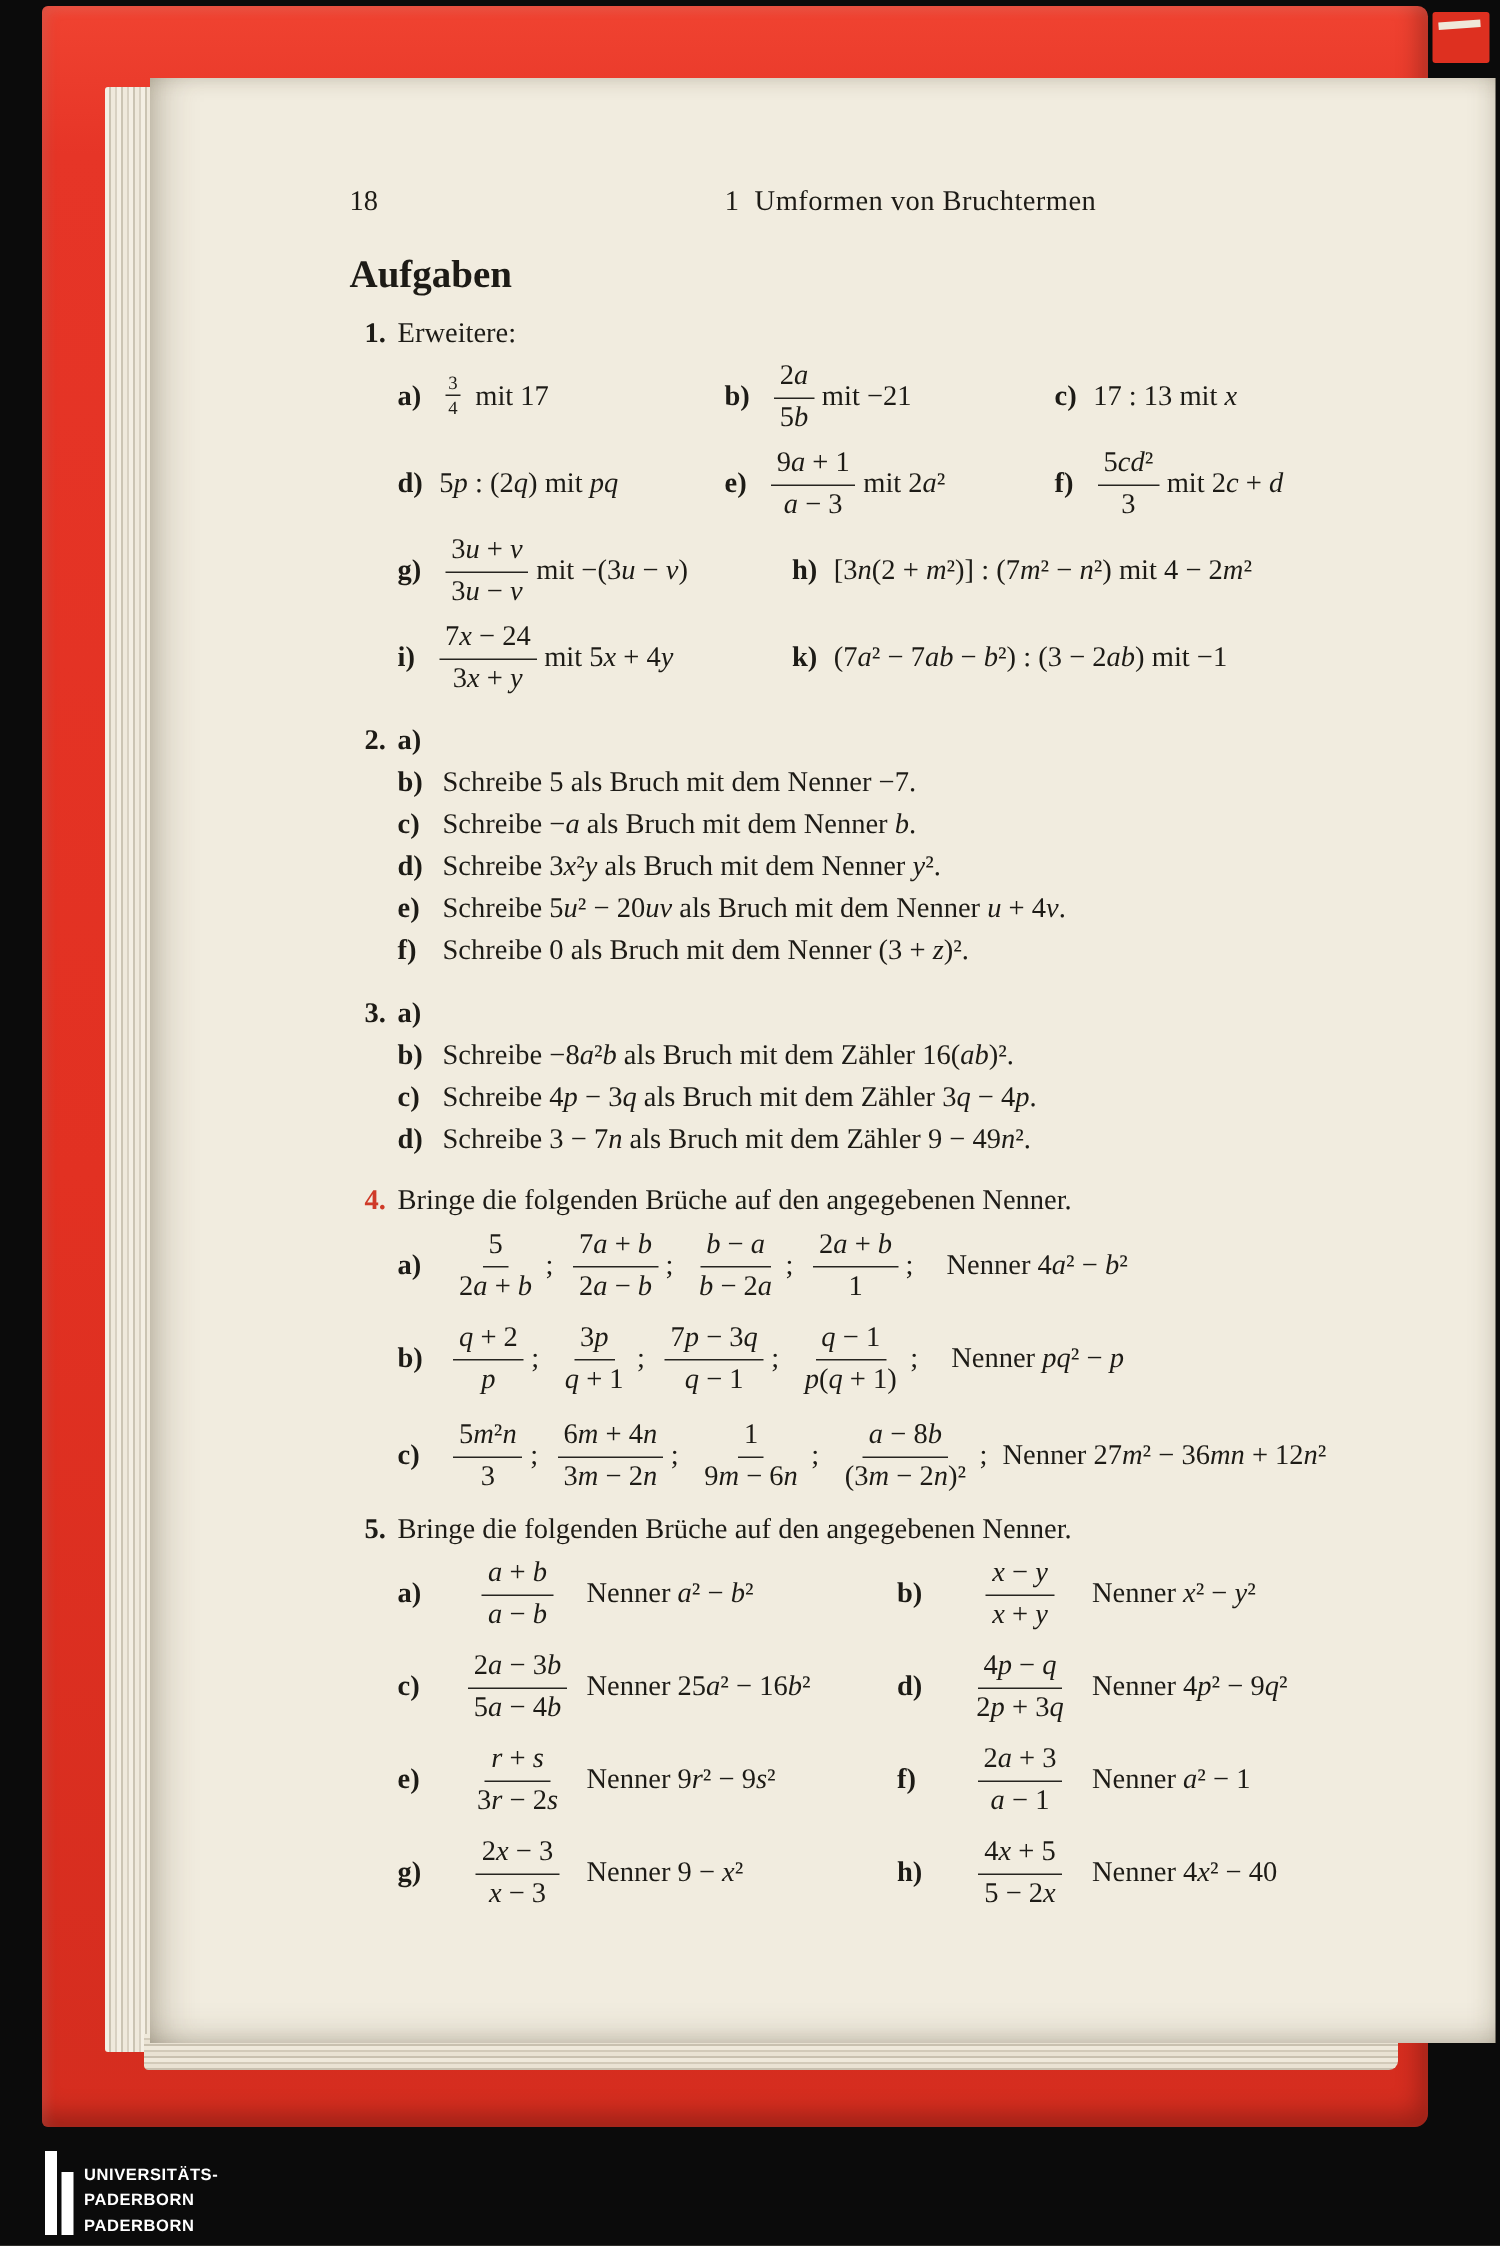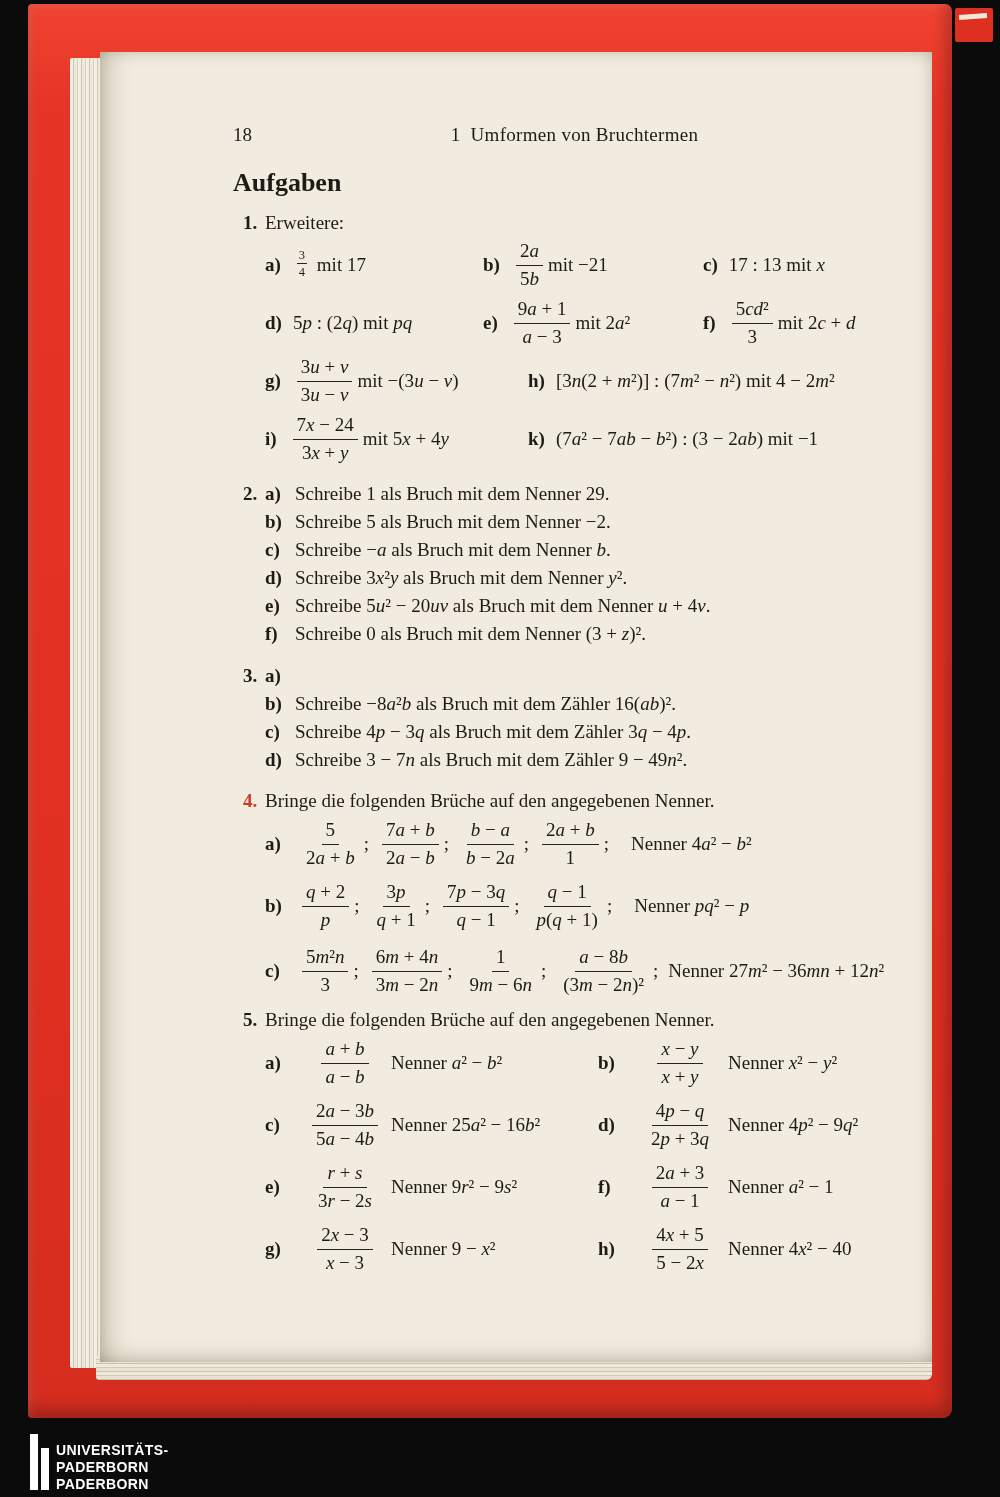--- a/index.html
+++ b/index.html
@@ -11,21 +11,21 @@
          border-radius:4px 7px 9px 4px;
          box-shadow:inset -5px -8px 16px rgba(0,0,0,.28), inset 3px 3px 8px rgba(255,255,255,.12);}
   .corner{position:absolute;left:955px;top:8px;width:38px;height:34px;background:#de3020;border-radius:2px;}
   .corner-sliver{position:absolute;left:959px;top:14px;width:28px;height:5px;background:#efe9da;transform:rotate(-4deg);}
   
   .stack-left{position:absolute;left:70px;top:58px;width:32px;height:1310px;border-radius:2px;
          background:repeating-linear-gradient(90deg,#f4efe4 0 3px,#cbc4b3 3px 4px,#efe9dc 4px 7px,#d8d1c2 7px 8px);}
   .stack-bottom{position:absolute;left:96px;top:1356px;width:836px;height:24px;border-radius:0 0 6px 3px;
          background:repeating-linear-gradient(180deg,#efe9db 0 3px,#d2cab9 3px 4px,#e9e2d3 4px 7px,#c9c1b0 7px 8px);}
   
-  .paper{position:absolute;left:100px;top:52px;width:832px;height:1310px;background:#f1ecdf;
+  .paper{position:absolute;left:100px;top:52px;width:897px;height:1310px;background:#f1ecdf;
          overflow:hidden;box-sizing:border-box;padding:72px 16px 0 133px;
          box-shadow:inset 20px 0 30px -20px rgba(70,58,34,.45),
                     inset -12px 0 22px -16px rgba(70,58,34,.30),
                     inset 0 -16px 26px -18px rgba(70,58,34,.35),
                     inset 0 10px 18px -14px rgba(70,58,34,.25);}
   .pagehead{position:relative;height:26px;font-size:19px;}
   .pagenum{position:absolute;left:0;top:0;}
   .runhead{position:absolute;left:0;width:100%;text-align:center;letter-spacing:.3px;}
   .aufgaben{margin:18px 0 0;font-size:26px;font-weight:bold;}
   .exercise{padding-left:10px;font-size:19px;}
@@ -56,21 +56,21 @@
   .half .lbl{width:34px;}
   .fcell{display:inline-flex;justify-content:center;width:92px;flex:none;}
   .half2 .fcell{width:96px;}
   
   .watermark{position:absolute;left:30px;top:1434px;display:flex;align-items:flex-start;}
   .wm-logo{display:flex;align-items:flex-start;margin-right:7px;}
   .wm-bar{background:#fff;}
   .wm-bar.b1{width:8px;height:56px;}
   .wm-bar.b2{width:8px;height:42px;margin-top:14px;margin-left:3px;}
   .wm-text{margin-top:8px;color:#fff;font-family:"Liberation Sans",sans-serif;
-           font-size:14px;font-weight:bold;letter-spacing:.4px;line-height:17px;}
+           font-size:11px;font-weight:bold;letter-spacing:.4px;line-height:17px;}
 </style>
 </head>
 <body>
 
 <div class="scene">
   <div class="cover"></div>
   <div class="corner"></div>
   <div class="corner-sliver"></div>
   <div class="stack-left"></div>
   <div class="stack-bottom"></div>
@@ -135,26 +135,25 @@
           <span class="lbl">k)</span>
           <span class="mexpr"><span><span>(7</span><span class="mvar">a</span><span>² − 7</span><span class="mvar">ab</span><span> − </span><span class="mvar">b</span><span>²) : (3 − 2</span><span class="mvar">ab</span><span>)</span></span><span> mit </span><span><span>−1</span></span></span>
         </div>
       </div>
     </section>
 
     <section class="exercise mt12">
       <div class="lrow">
         <span class="enum">2.</span>
         <span class="lbl">a)</span>
-        <span class="mexpr"><span>Schreibe 1 als Bruch mit dem Nenner 29.</span></span>
       </div>
       <div class="lrow">
         <span class="enum"></span>
         <span class="lbl">b)</span>
-        <span class="mexpr"><span>Schreibe 5 als Bruch mit dem Nenner −2.</span></span>
+        <span class="mexpr"><span>Schreibe 5 als Bruch mit dem Nenner −7.</span></span>
       </div>
       <div class="lrow">
         <span class="enum"></span>
         <span class="lbl">c)</span>
         <span class="mexpr"><span>Schreibe </span><span><span>−</span><span class="mvar">a</span></span><span> als Bruch mit dem Nenner </span><span><span class="mvar">b</span></span><span>.</span></span>
       </div>
       <div class="lrow">
         <span class="enum"></span>
         <span class="lbl">d)</span>
         <span class="mexpr"><span>Schreibe </span><span><span>3</span><span class="mvar">x</span><span>²</span><span class="mvar">y</span></span><span> als Bruch mit dem Nenner </span><span><span class="mvar">y</span><span>²</span></span><span>.</span></span>

